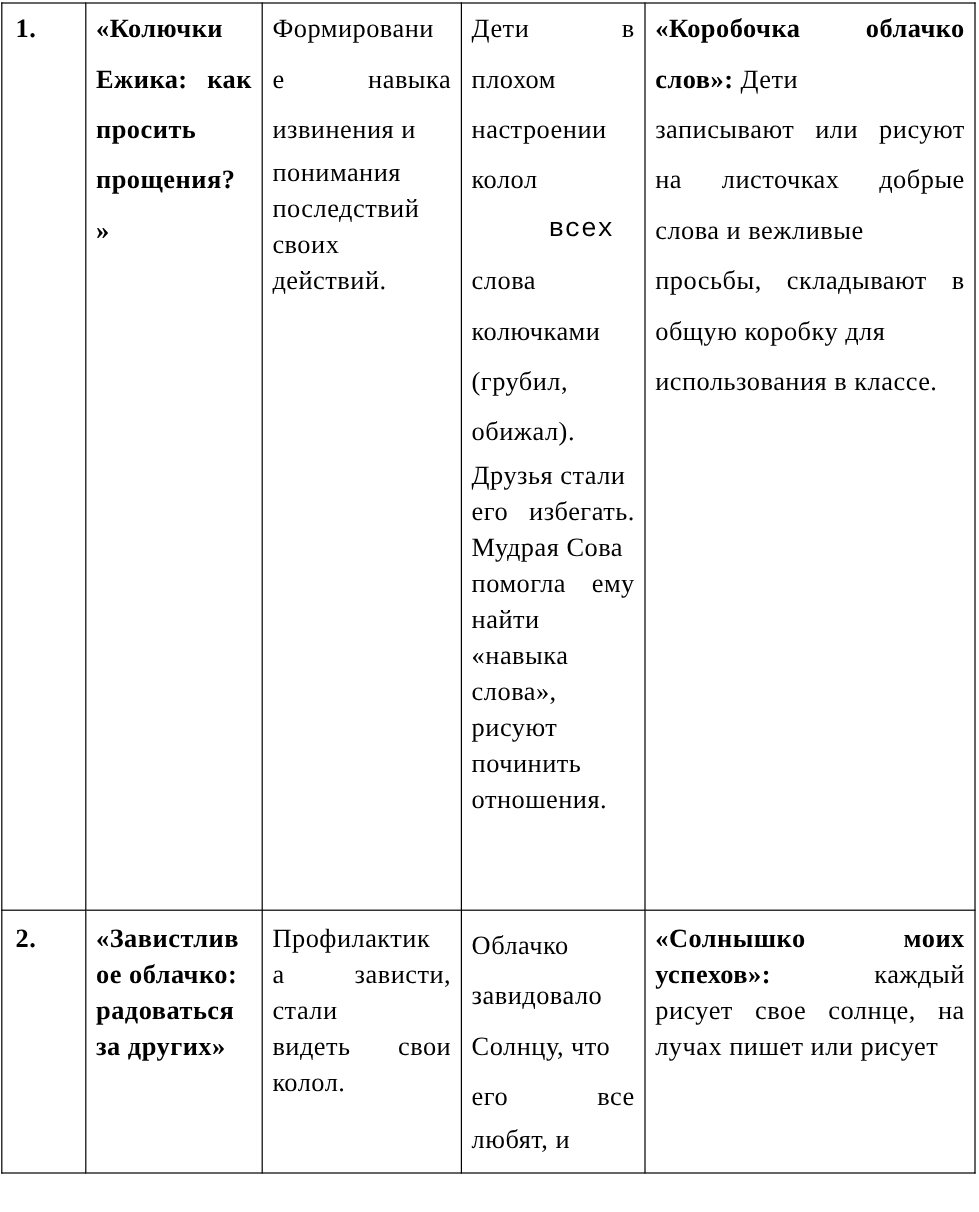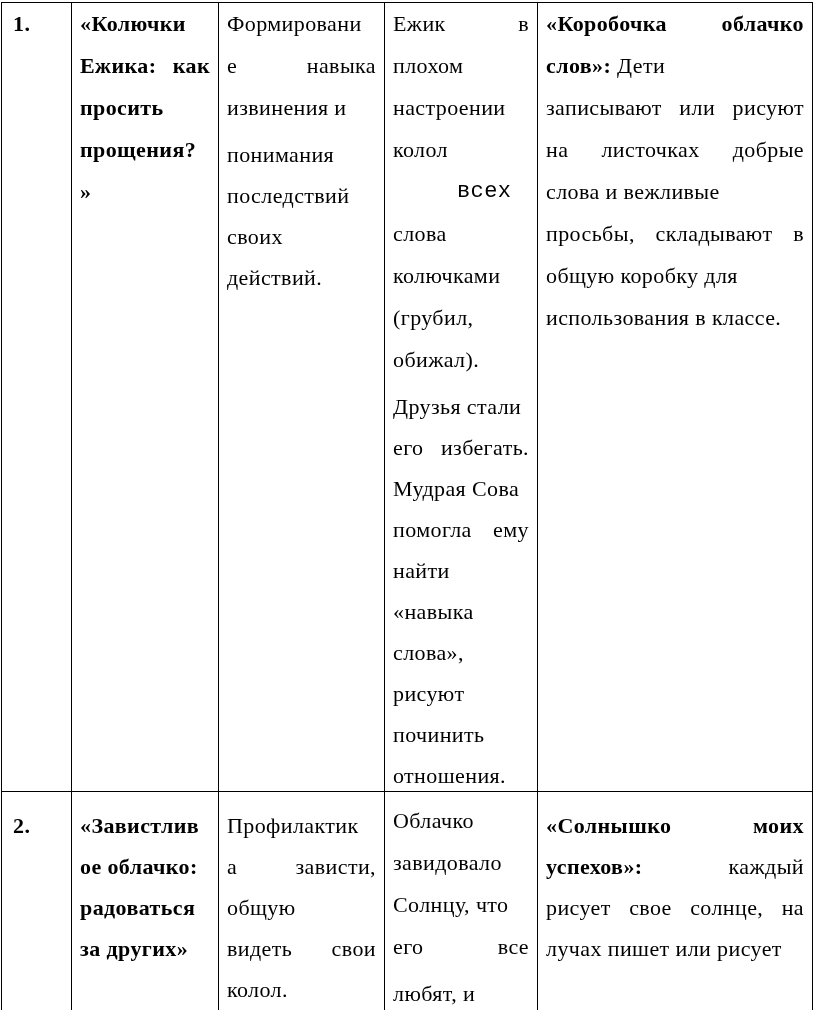--- a/index.html
+++ b/index.html
@@ -35,21 +35,21 @@
   table.doc-table tr.row-2 td { padding-top: 8px; }
   table.doc-table td:first-child { padding-left: 11px; }
 
   .line { white-space: nowrap; }
   .line.jst {
     white-space: normal;
     text-align: justify;
     text-align-last: justify;
   }
   .lh-d { line-height: 42px; }
-  .lh-s { line-height: 30px; margin-top: 11px; }
+  .lh-s { line-height: 30px; }
   .ind { padding-left: 64px; font-family: Liberation Mono, monospace; }
   .b { font-weight: bold; }
 </style>
 </head>
 <body>
 
 <div class="page">
   <table class="doc-table">
     <colgroup>
       <col style="width:70px">
@@ -73,21 +73,21 @@
           <td>
             <div class="line lh-d"><span>Формировани</span></div>
             <div class="line lh-d jst"><span>е навыка</span></div>
             <div class="line lh-d"><span>извинения и</span></div>
             <div class="line lh-s"><span>понимания</span></div>
             <div class="line lh-s"><span>последствий</span></div>
             <div class="line lh-s"><span>своих</span></div>
             <div class="line lh-s"><span>действий.</span></div>
           </td>
           <td>
-            <div class="line lh-d jst"><span>Ежик в</span></div>
+            <div class="line lh-d jst"><span>Дети в</span></div>
             <div class="line lh-d"><span>плохом</span></div>
             <div class="line lh-d"><span>настроении</span></div>
             <div class="line lh-d"><span>колол</span></div>
             <div class="line lh-d ind"><span>всех</span></div>
             <div class="line lh-d"><span>слова</span></div>
             <div class="line lh-d"><span>колючками</span></div>
             <div class="line lh-d"><span>(грубил,</span></div>
             <div class="line lh-d"><span>обижал).</span></div>
             <div class="line lh-s"><span>Друзья стали</span></div>
             <div class="line lh-s jst"><span>его избегать.</span></div>
@@ -117,21 +117,21 @@
           </td>
           <td>
             <div class="line lh-s"><span class="b">«Завистлив</span></div>
             <div class="line lh-s"><span class="b">ое облачко:</span></div>
             <div class="line lh-s"><span class="b">радоваться</span></div>
             <div class="line lh-s"><span class="b">за других»</span></div>
           </td>
           <td>
             <div class="line lh-s"><span>Профилактик</span></div>
             <div class="line lh-s jst"><span>а зависти,</span></div>
-            <div class="line lh-s"><span>общую</span></div>
+            <div class="line lh-s"><span>стали</span></div>
             <div class="line lh-s jst"><span>видеть свои</span></div>
             <div class="line lh-s"><span>колол.</span></div>
           </td>
           <td>
             <div class="line lh-d"><span>Облачко</span></div>
             <div class="line lh-d"><span>завидовало</span></div>
             <div class="line lh-d"><span>Солнцу, что</span></div>
             <div class="line lh-d jst"><span>его все</span></div>
             <div class="line lh-s"><span>любят, и</span></div>
           </td>

